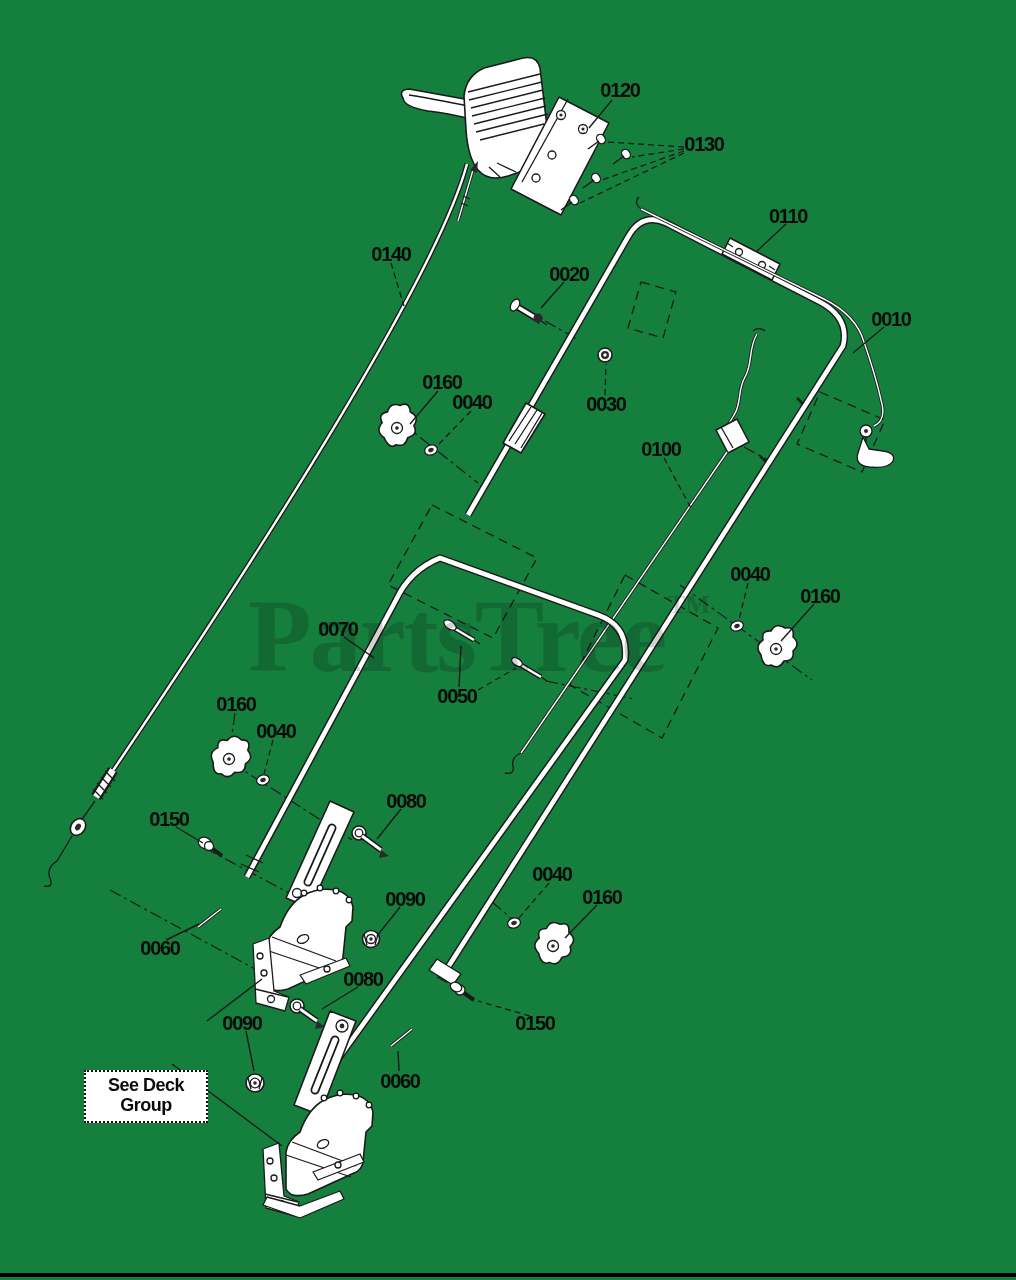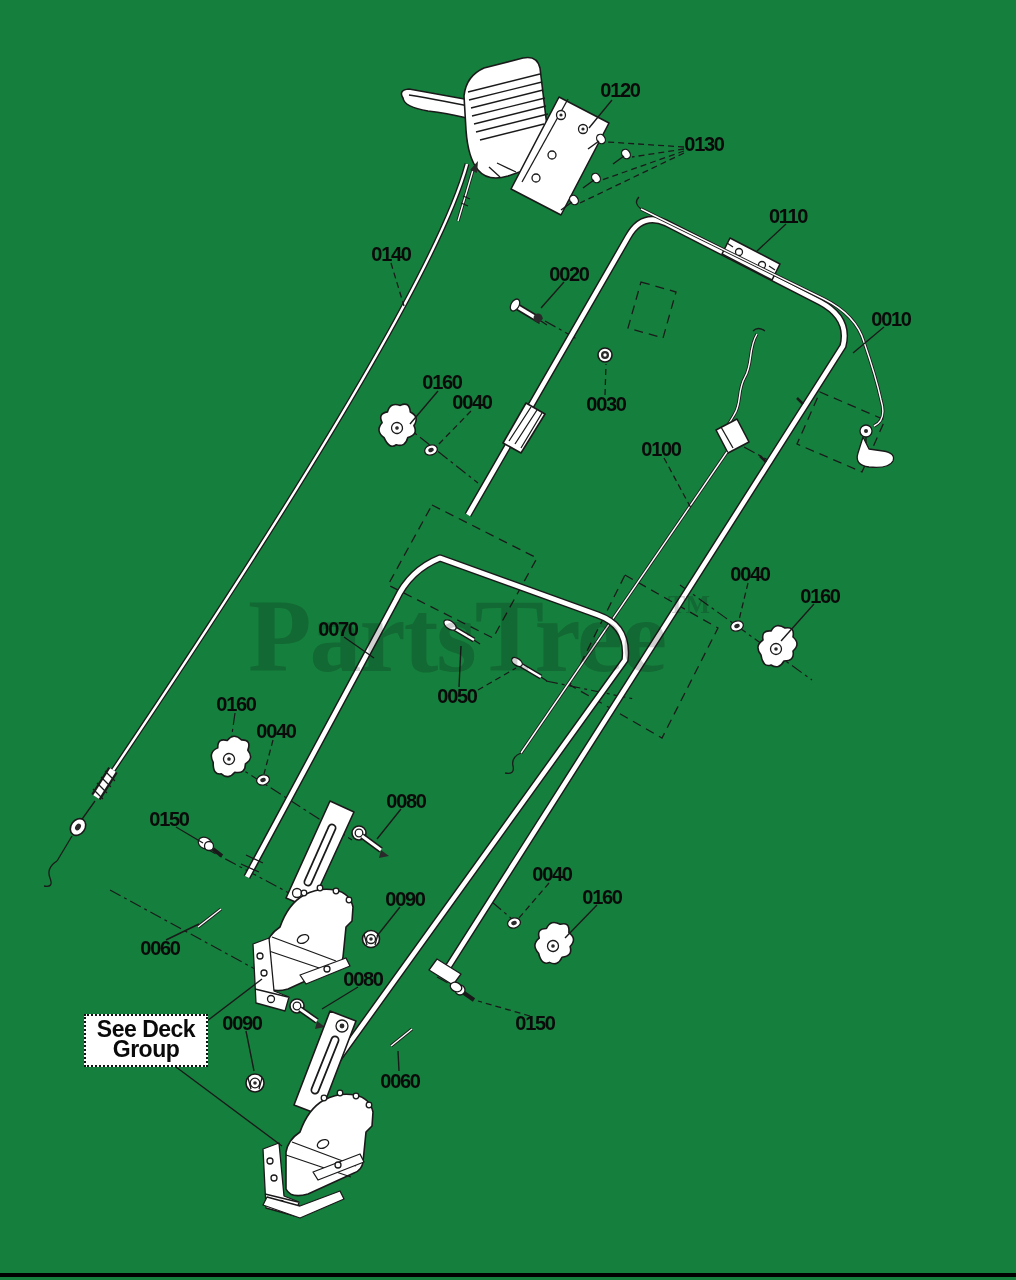--- a/index.html
+++ b/index.html
@@ -26,23 +26,23 @@
   .slot-o{fill:none;stroke:#1a1a1a;stroke-width:9;stroke-linecap:round;}
   .slot-i{fill:none;stroke:#ffffff;stroke-width:5.5;stroke-linecap:round;}
   .part-label{font-family:"Liberation Sans",sans-serif;font-weight:bold;font-size:20px;
               letter-spacing:-1.3px;fill:#0a0a0a;text-anchor:middle;}
 
   .watermark{position:absolute;left:248px;top:584px;z-index:5;pointer-events:none;
              font-family:"Liberation Serif",serif;font-weight:bold;font-size:104px;
              letter-spacing:-2px;line-height:1;mix-blend-mode:multiply;white-space:nowrap;}
   .watermark sup{font-size:26px;letter-spacing:0;vertical-align:58px;margin-left:3px;}
 
-  .note-box{position:absolute;left:84px;top:1014px;width:120px;height:46px;z-index:3;
+  .note-box{position:absolute;left:84px;top:1070px;width:120px;height:46px;z-index:3;
             border:2px dotted #111;background:#fff;text-align:center;
-            font-weight:bold;font-size:23px;letter-spacing:-0.5px;line-height:20px;
+            font-weight:bold;font-size:18px;letter-spacing:-0.5px;line-height:20px;
             padding-top:3px;color:#0a0a0a;}
   .bottom-rule{position:absolute;left:0;top:1273px;width:1016px;height:4px;background:#000;z-index:4;}
 </style>
 </head>
 <body>
 
 <div class="stage">
 
   <svg class="art" width="1016" height="1280" viewBox="0 0 1016 1280">
 

